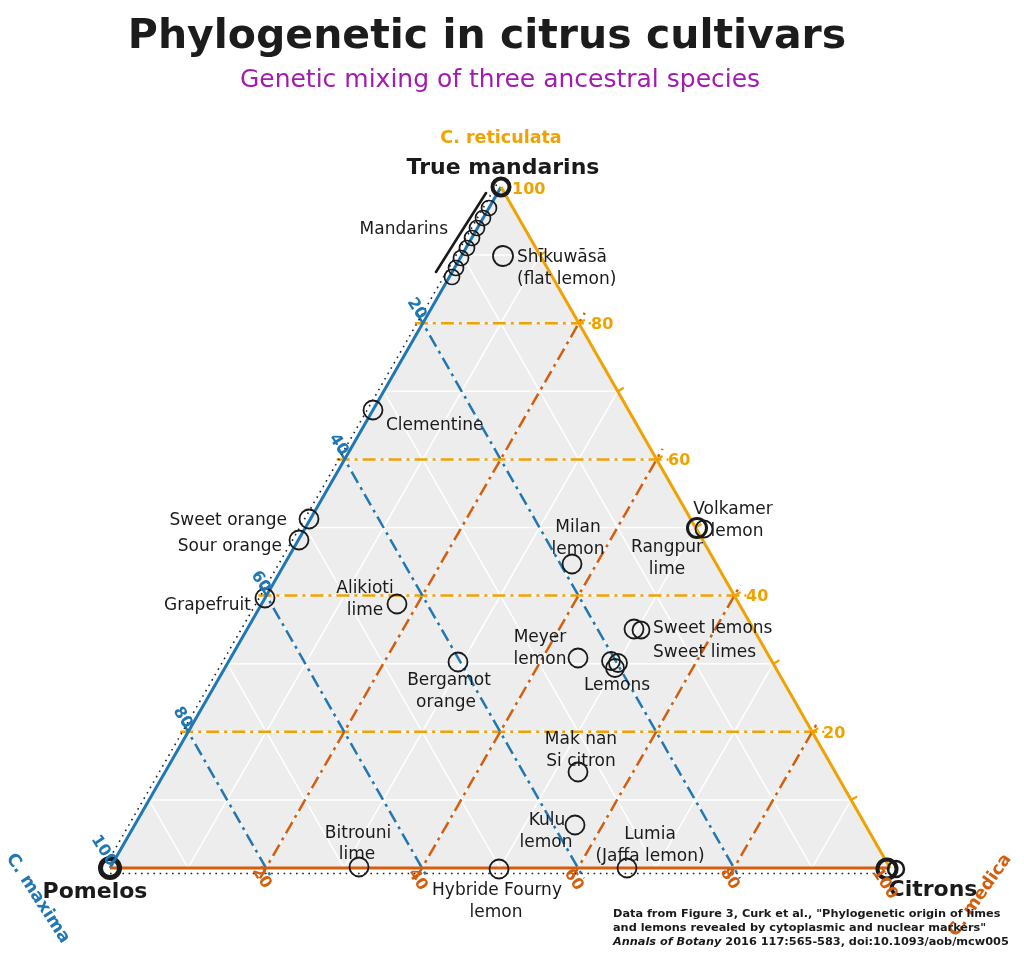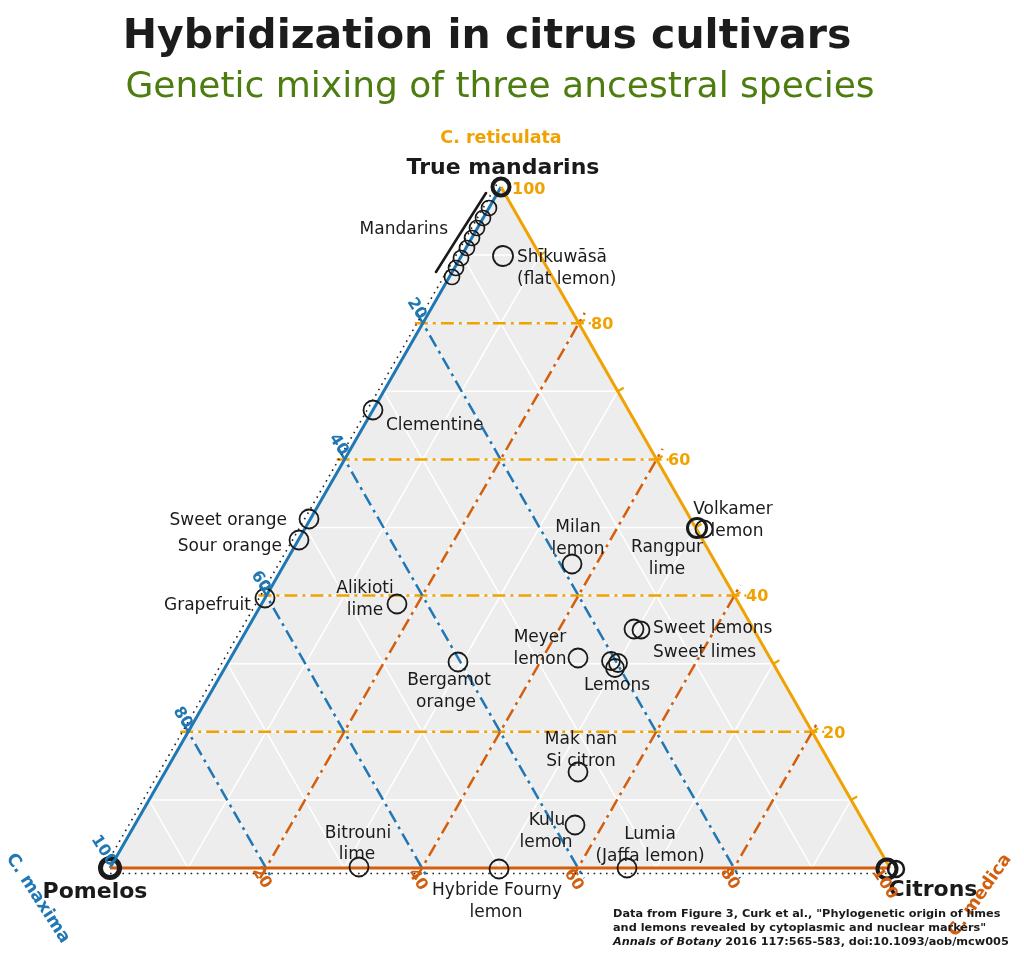--- a/index.html
+++ b/index.html
@@ -4,21 +4,21 @@
 <style>
   html,body{margin:0;padding:0;}
   body{width:1024px;height:959px;background:#ffffff;overflow:hidden;
        font-family:"DejaVu Sans","Liberation Sans",sans-serif;}
   #stage{position:relative;width:1024px;height:959px;}
   #plot-svg{position:absolute;left:0;top:0;}
   .hdr{position:absolute;left:0;top:0;width:1024px;pointer-events:none;}
   .title{position:absolute;left:487px;top:10px;transform:translateX(-50%);
          white-space:nowrap;font-size:41px;font-weight:700;color:#1c1c1c;}
   .subtitle{position:absolute;left:500px;top:64px;transform:translateX(-50%);
-         white-space:nowrap;font-size:36px;font-weight:500;color:#4d7c0f;}
+         white-space:nowrap;font-size:25px;font-weight:500;color:#a21caf;}
   svg text{font-family:"DejaVu Sans","Liberation Sans",sans-serif;}
 </style>
 </head>
 <body>
 
 <div id="stage">
   <svg id="plot-svg" width="1024" height="959" viewBox="0 0 1024 959">
       <polygon points="501,187 110,868 890,868" fill="#EDEDED"></polygon>
       <g stroke="#FFFFFF" stroke-width="1.5">
         <line x1="461.9" y1="255.10000000000002" x2="539.9" y2="255.10000000000002"></line>
@@ -222,16 +222,16 @@
         <text x="726" y="881" fill="#D35F0E" text-anchor="middle" transform="rotate(57 726 881)">80</text>
         <text x="881" y="886" fill="#D35F0E" text-anchor="middle" transform="rotate(57 881 886)">100</text>
       </g>
       <g font-size="11.3" font-weight="700">
         <text x="613" y="917" fill="#1A1A1A">Data from Figure 3, Curk et al., "Phylogenetic origin of limes</text>
         <text x="613" y="931" fill="#1A1A1A">and lemons revealed by cytoplasmic and nuclear markers"</text>
         <text x="613" y="945" fill="#1A1A1A"><tspan font-style="italic">Annals of Botany</tspan><tspan> 2016 117:565-583,  doi:10.1093/aob/mcw005</tspan></text>
       </g>
     </svg>
   <div class="hdr">
-    <div class="title">Hybridization in citrus cultivars</div>
+    <div class="title">Phylogenetic in citrus cultivars</div>
     <div class="subtitle">Genetic mixing of three ancestral species</div>
   </div>
 </div>
 
 </body></html>

